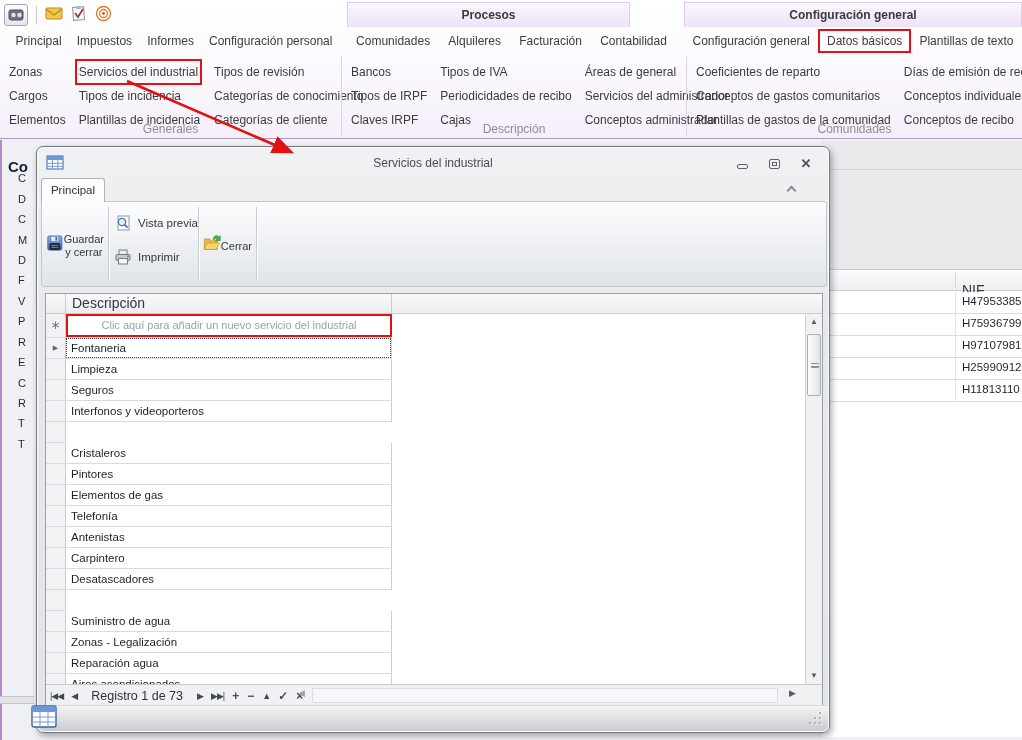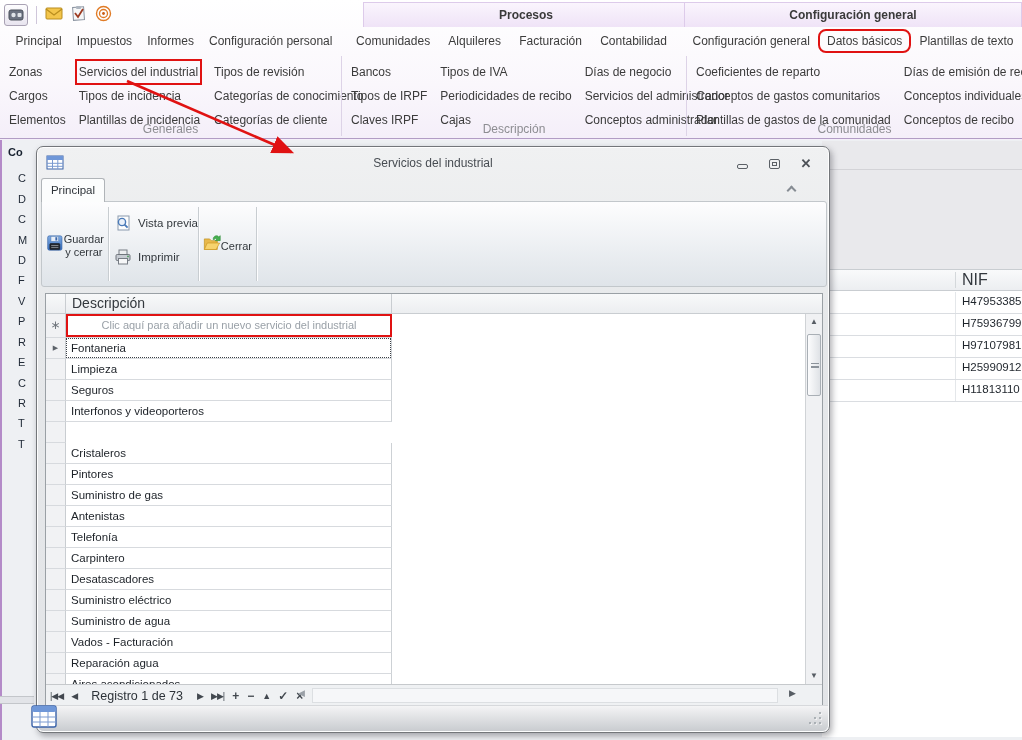--- a/index.html
+++ b/index.html
@@ -10,51 +10,51 @@
   
   .app-top { position:absolute; left:0; top:0; width:1022px; height:141px;
     background:linear-gradient(#ffffff,#faf7fc 60%,#f4eef9); }
   .qa-bar { position:absolute; left:4px; top:3px; height:24px; display:flex; align-items:center; gap:8px; }
   .qa-btn { width:24px; height:22px; border:1px solid #a9a2b4; border-radius:3px;
     background:linear-gradient(#fdfdfe,#e8e4ef); display:flex; align-items:center; justify-content:center; }
   .qa-sep { width:1px; height:18px; background:#cfc6da; }
   .ctx-header { position:absolute; top:2px; height:25px; text-align:center; line-height:24px;
     font-size:12px; font-weight:bold; color:#3a3a3a;
     background:linear-gradient(#faf5fd,#efe3f7); border:1px solid #ddcbea; border-bottom:none; }
-  .ctx-procesos { left:347px; width:326px;margin-left:16px; }
+  .ctx-procesos { left:347px; width:283px; }
   .ctx-config { left:684px; width:338px; }
   .tab-set { position:absolute; top:29px; height:23px; display:flex; justify-content:space-around; align-items:center; }
   .rtab { font-size:12px; color:#3c3c3c; padding:3px 7px; white-space:nowrap; cursor:default; }
-  .rtab.red-box { outline:2px solid var(--red);border-radius:6px; }
+  .rtab.red-box { outline:2px solid var(--red); }
   .ribbon-body { position:absolute; left:0; top:52px; width:1022px; height:87px;
     border-bottom:1px solid #b29cc5; }
   .rgroup { position:absolute; top:0; height:86px; }
   .rgroup .cols { display:flex; gap:13px; padding:8px 0 0 9px; }
   .rcol { display:flex; flex-direction:column; }
   .ritem { font-size:12px; color:#3b3b3b; line-height:24px; white-space:nowrap; cursor:default; }
   .ritem.red-box { outline:2px solid var(--red); outline-offset:-1px; align-self:flex-start; padding:0 3px; margin-left:-3px; }
   .rgroup-label { position:absolute; bottom:2px; left:0; right:0; text-align:center;
     font-size:12px; color:#8d8d92; }
   .rg-sep { position:absolute; top:4px; bottom:2px; width:1px; background:#ddd3e7; }
 
   
   .bg-main { position:absolute; left:0; top:140px; width:1022px; height:600px;
     background:#eef0f3; border-left:2px solid #b48bc8; }
-  .bg-heading { position:absolute; left:8px; top:146px; font-size:11px; font-weight:bold; color:#16202e; }
+  .bg-heading { position:absolute; left:8px; top:158px; font-size:15px; font-weight:bold; color:#16202e; }
   .bg-letters { position:absolute; left:18px; top:168px; width:16px; }
   .bg-letter { height:20.45px; font-size:11px; color:#232c39; display:flex; align-items:center; }
   .bg-bar { position:absolute; left:0; top:696px; width:34px; height:8px;
     background:#e2e4e8; border-top:1px solid #c3c6ca; border-bottom:1px solid #c3c6ca; }
 
   .right-panel { position:absolute; left:822px; top:141px; width:200px; height:596px; background:#fff; }
   .rp-top { position:absolute; left:0; top:0; width:200px; height:128px; background:#e9e9ec; }
   .rp-line { position:absolute; left:0; top:28px; width:200px; height:1px; background:#d3d3d7; }
   .rp-header { position:absolute; left:0; top:128px; width:200px; height:22px;
     background:linear-gradient(#f9fafb,#eceef1); border-top:1px solid #c9cdd1; border-bottom:1px solid #c9cdd1; }
-  .rp-header .nif-label { position:absolute; left:140px; top:1px; font-size:16px; color:#33383e; }
+  .rp-header .nif-label { position:absolute; left:140px; top:12px; font-size:14px; color:#33383e; }
   .rp-header .nif-div { position:absolute; left:133px; top:2px; bottom:2px; width:1px; background:#d4d8db; }
   .rp-rows { position:absolute; left:0; top:151px; width:200px; }
   .rp-row { height:22px; border-bottom:1px solid #dadde1; position:relative; background:#fff; }
   .rp-row.selected { background:#d3d6db; }
   .rp-row span { position:absolute; left:140px; top:3px; font-size:11.5px; color:#1e242b; }
   .rp-row .cell-div { position:absolute; left:133px; top:0; bottom:0; width:1px; background:#e4e7ea; }
 
   .front-table-icon { position:absolute; left:31px; top:705px; z-index:30; }
 
   
@@ -231,21 +231,21 @@
             <div class="ritem">Bancos</div>
             <div class="ritem">Tipos de IRPF</div>
             <div class="ritem">Claves IRPF</div>
           </div>
           <div class="rcol">
             <div class="ritem">Tipos de IVA</div>
             <div class="ritem">Periodicidades de recibo</div>
             <div class="ritem">Cajas</div>
           </div>
           <div class="rcol">
-            <div class="ritem">Días de negocio</div>
+            <div class="ritem">Áreas de general</div>
             <div class="ritem">Servicios del administrador</div>
             <div class="ritem">Conceptos administrador</div>
           </div>
         </div>
       <div class="rgroup-label">Descripción</div>
     </div>
     <div class="rg-sep" style="left:686px;"></div>
     <div class="rgroup" style="left:687px;width:335px;">
       <div class="cols">
           <div class="rcol">
@@ -441,49 +441,48 @@
           <div class="grow">
             <div class="gind"></div>
             <div class="gcell">Cristaleros</div>
           </div>
           <div class="grow">
             <div class="gind"></div>
             <div class="gcell">Pintores</div>
           </div>
           <div class="grow">
             <div class="gind"></div>
-            <div class="gcell">Suministro de gas</div>
+            <div class="gcell">Elementos de gas</div>
+          </div>
+          <div class="grow">
+            <div class="gind"></div>
+            <div class="gcell">Telefonía</div>
           </div>
           <div class="grow">
             <div class="gind"></div>
             <div class="gcell">Antenistas</div>
           </div>
           <div class="grow">
             <div class="gind"></div>
-            <div class="gcell">Telefonía</div>
-          </div>
-          <div class="grow">
-            <div class="gind"></div>
             <div class="gcell">Carpintero</div>
           </div>
           <div class="grow">
             <div class="gind"></div>
             <div class="gcell">Desatascadores</div>
           </div>
           <div class="grow">
             <div class="gind"></div>
-            <div class="gcell">Suministro eléctrico</div>
           </div>
           <div class="grow">
             <div class="gind"></div>
             <div class="gcell">Suministro de agua</div>
           </div>
           <div class="grow">
             <div class="gind"></div>
-            <div class="gcell">Vados - Facturación</div>
+            <div class="gcell">Zonas - Legalización</div>
           </div>
           <div class="grow">
             <div class="gind"></div>
             <div class="gcell">Reparación agua</div>
           </div>
           <div class="grow">
             <div class="gind"></div>
             <div class="gcell">Aires acondicionados</div>
           </div>
         </div>

